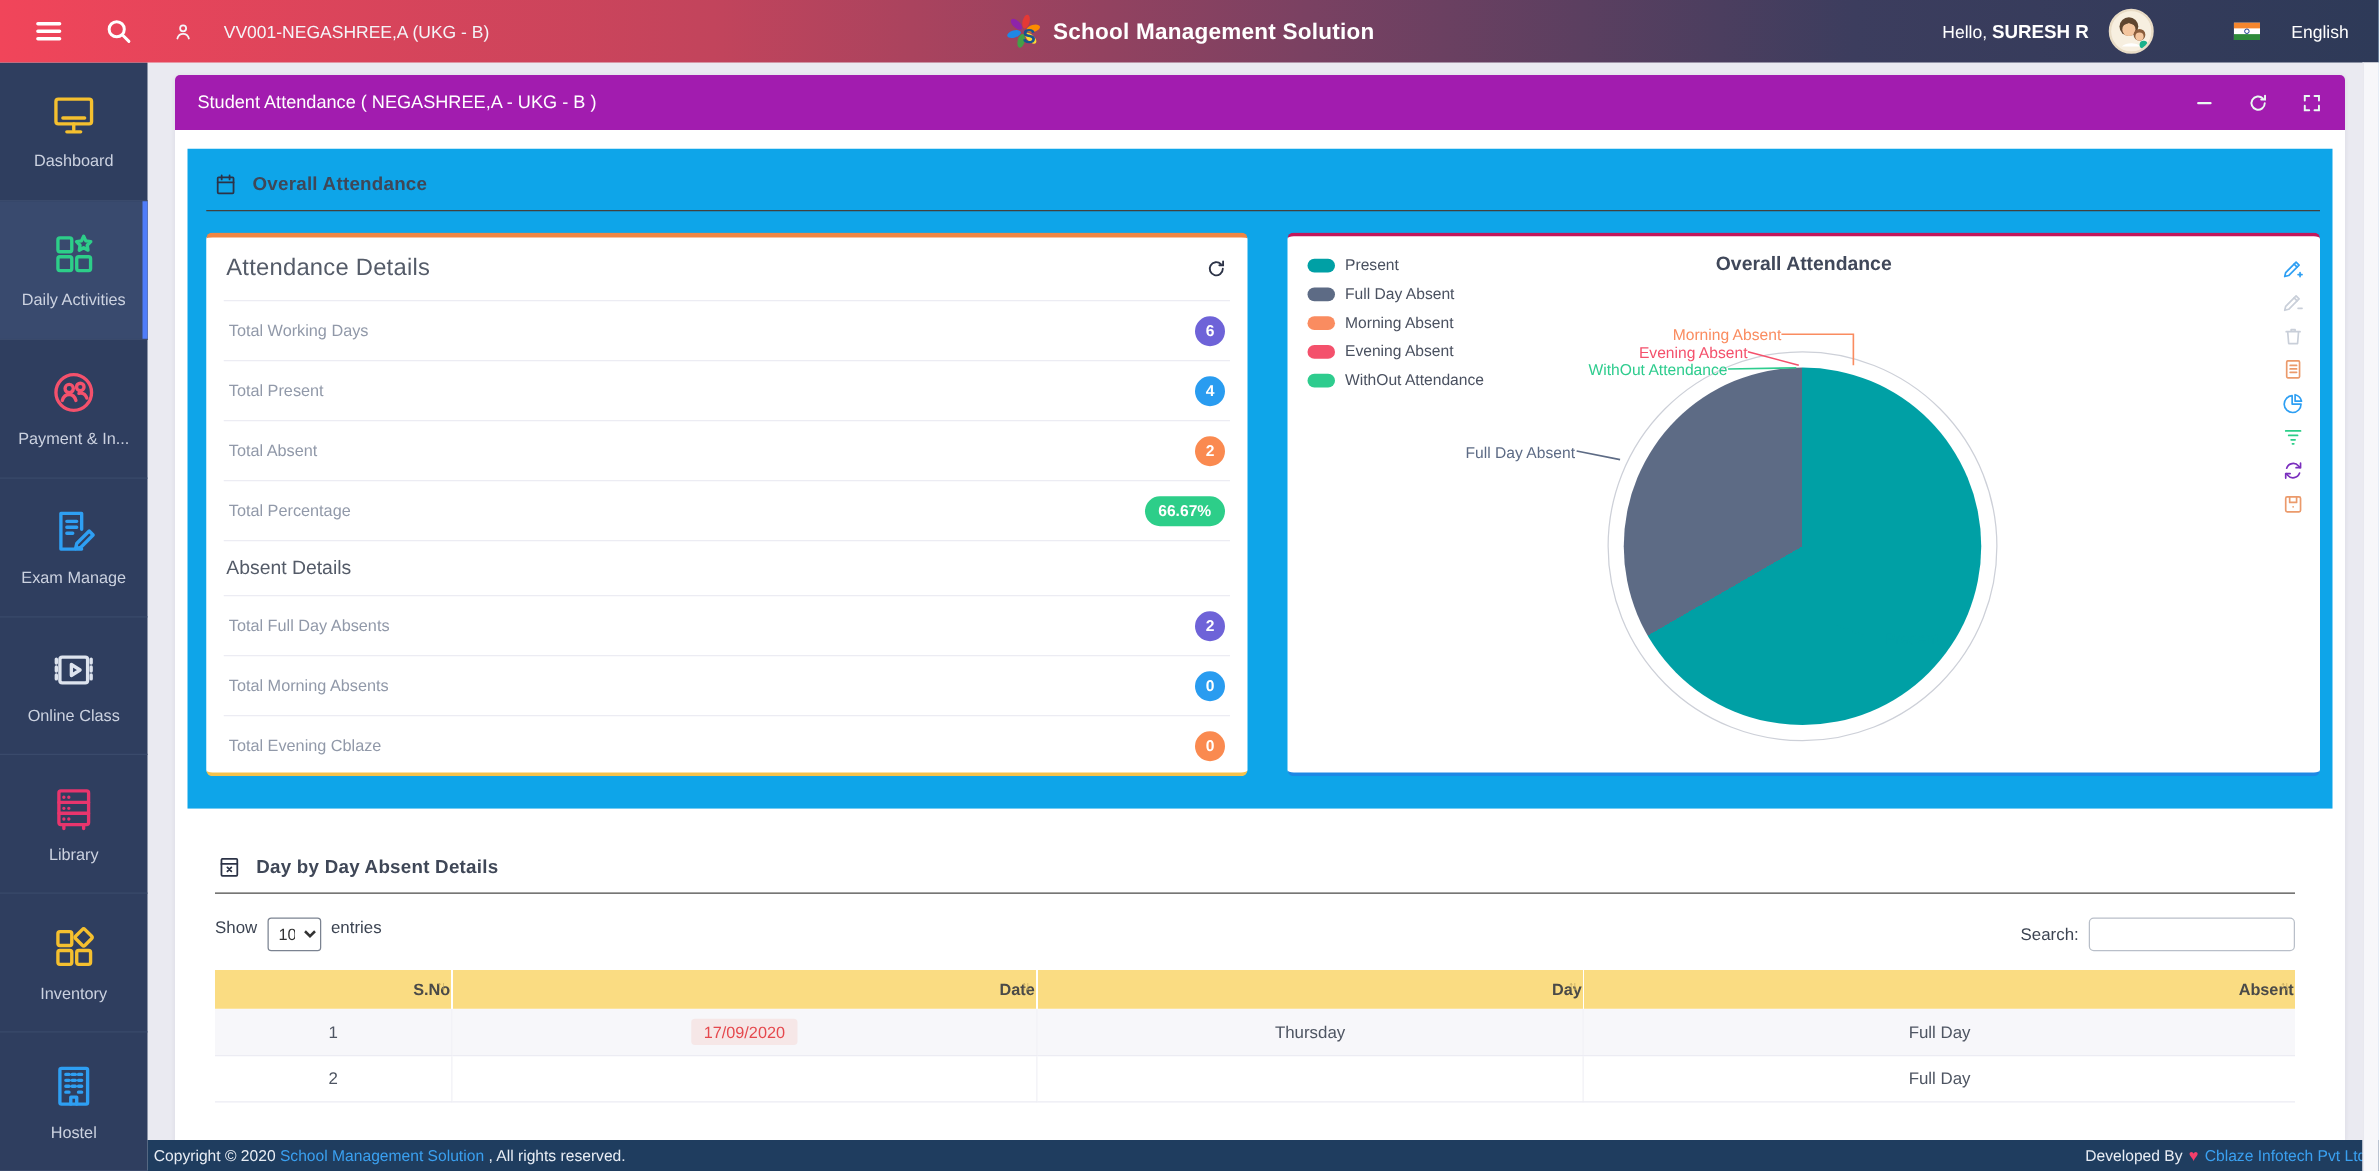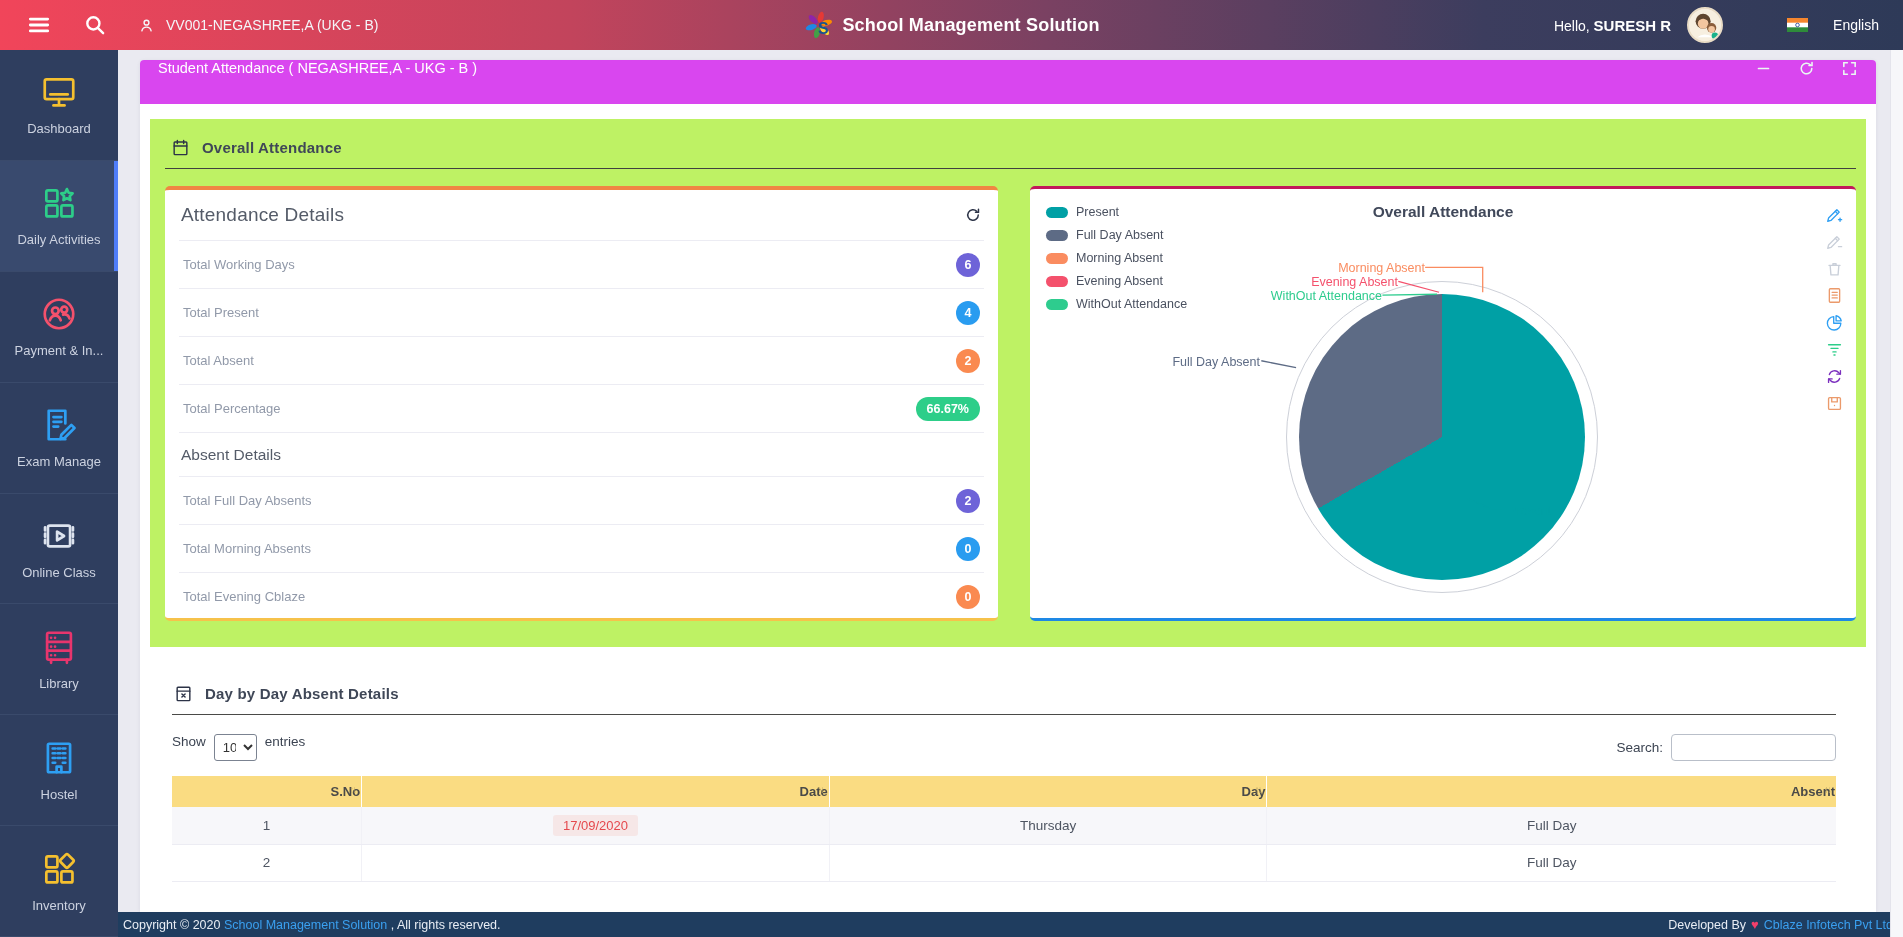--- a/index.html
+++ b/index.html
@@ -12,21 +12,21 @@
   svg { display:block; }
 
   
   .topbar {
     position:absolute; top:0; left:0; width:1903px; height:50px;
     background:linear-gradient(90deg,#f1455a 0%,#c2445c 30%,#7a4162 55%,#3c3d5e 78%,#2e3a58 100%);
     display:flex; align-items:center; color:#fff; z-index:20;
   }
   .tb-left { display:flex; align-items:center; gap:30px; padding-left:26px; }
   .tb-iconbtn { width:26px; height:26px; color:#fff; cursor:pointer; }
-  .tb-user { display:flex; align-items:center; gap:11px; font-size:14px; color:#f4f5f9; }
+  .tb-user { display:flex; align-items:center; gap:24px; font-size:14px; color:#f4f5f9; }
   .tb-center { position:absolute; left:50%; transform:translateX(-50%); display:flex; align-items:center; gap:9px; }
   .tb-title { font-size:18px; font-weight:600; letter-spacing:.2px; }
   .tb-right { margin-left:auto; display:flex; align-items:center; gap:16px; padding-right:24px; }
   .tb-hello { font-size:14px; }
   .tb-hello b { font-size:15px; }
   .avatar { width:36px; height:36px; border-radius:50%; background:#f7efe0; border:2px solid #e9dcc6; overflow:hidden; cursor:pointer; }
   .lang { display:flex; align-items:center; gap:25px; font-size:14px; cursor:pointer;padding-left:48px; }
 
   
   .sidebar {
@@ -41,31 +41,31 @@
   .side-item .s-icon { width:38px; height:38px; }
   .side-item.active { background:#394a6e; }
   .side-item.active::after { content:""; position:absolute; right:0; top:0; bottom:0; width:4px; background:#4f7df9; }
 
   
   .main { position:absolute; left:118px; top:50px; right:0; bottom:0; background:#eaeaf1; }
   .scroll-track { position:absolute; right:0; top:0; bottom:0; width:13px; background:#f7f7fa; border-left:1px solid #e4e4ec; z-index:30; }
 
   .portlet { position:absolute; left:22px; right:27px; top:10px; bottom:25px; background:#fff; border-radius:4px 4px 0 0; box-shadow:0 1px 4px rgba(40,40,70,.08); }
   .portlet-head {
-    height:44px; background:#d946ef; border-radius:4px 4px 0 0;
-    display:flex; align-items:flex-start; color:#fff; padding:0 18px; font-size:14.5px;gap:36px;
+    height:44px; background:#a21caf; border-radius:4px 4px 0 0;
+    display:flex; align-items:center; color:#fff; padding:0 18px; font-size:14.5px;gap:36px;
   }
   .ph-controls { margin-left:auto; display:flex; align-items:center; gap:26px; }
   .ph-controls .wicon { width:17px; height:17px; color:#eafaf2; cursor:pointer; }
 
   .tabbar { margin-top:21px; height:42px; background:#4254b4; display:flex; justify-content:center; }
   .tab { height:42px; display:flex; align-items:center; padding:0 16px; margin:0 18px; font-size:13px; letter-spacing:.4px; color:#99a2c6; cursor:pointer; border-bottom:3px solid transparent; font-weight:700; }
   .tab.active { color:#fff; border-bottom-color:#e8445a; }
 
-  .yellow-panel { margin:15px 10px 0 10px; background:#bef264; padding:6px 10px 26px 15px; }
+  .yellow-panel { margin:15px 10px 0 10px; background:#0ea5e9; padding:6px 10px 26px 15px; }
   .sect-head { display:flex; align-items:center; gap:12px; padding:13px 6px 11px 6px; border-bottom:1px solid #41413f; }
   .sect-head .sh-icon { width:19px; height:19px; color:#2c3347; }
   .sect-title { font-size:15px; font-weight:700; color:#3f4757; letter-spacing:.2px; }
 
   .cards { display:flex; gap:32px; margin-top:17px; }
   .att-card {
     width:833px; height:435px; background:#fff; border-radius:5px;
     border-top:4px solid #f08643; border-bottom:3px solid #f6c24b; padding:0 14px;
   }
   .att-title-row { display:flex; align-items:center; justify-content:space-between; height:50px; padding:0 2px; }
@@ -252,39 +252,39 @@
         <svg viewBox="0 0 24 24" fill="none" stroke="currentColor" stroke-width="1.7" stroke-linecap="round" stroke-linejoin="round">
           <rect x="4.5" y="3" width="15" height="17" rx="1"></rect>
           <path d="M4.5 8.8h15M4.5 14.3h15"></path>
           <path d="M7 20v2M17 20v2"></path>
           <path d="M7 6.2h.01M9.5 6.2h.01M7 11.8h.01M9.5 11.8h.01M7 17.2h.01M9.5 17.2h.01"></path>
         </svg>
       </span>
       <span class="s-label">Library</span>
     </div>
     <div class="side-item">
-      <span class="s-icon" style="color: rgb(46, 159, 243);">
-        <svg viewBox="0 0 24 24" fill="none" stroke="currentColor" stroke-width="1.7" stroke-linecap="round" stroke-linejoin="round">
-          <rect x="5" y="3" width="14" height="18" rx="0.8"></rect>
-          <path d="M10.5 21v-3.5h3V21"></path>
-          <path d="M8 6h1.6M11.2 6h1.6M14.4 6h1.6M8 9h1.6M11.2 9h1.6M14.4 9h1.6M8 12h1.6M11.2 12h1.6M14.4 12h1.6M8 15h1.6M14.4 15h1.6"></path>
-        </svg>
-      </span>
-      <span class="s-label">Hostel</span>
-    </div>
-    <div class="side-item">
       <span class="s-icon" style="color: rgb(245, 192, 47);">
         <svg viewBox="0 0 24 24" fill="none" stroke="currentColor" stroke-width="1.7" stroke-linecap="round" stroke-linejoin="round">
           <rect x="4" y="4" width="7" height="7" rx="1"></rect>
           <rect x="4" y="13.5" width="7" height="7" rx="1"></rect>
           <rect x="13.5" y="13.5" width="7" height="7" rx="1"></rect>
           <rect x="13.7" y="3.6" width="6.6" height="6.6" rx="1" transform="rotate(45 17 6.9)"></rect>
         </svg>
       </span>
       <span class="s-label">Inventory</span>
+    </div>
+    <div class="side-item">
+      <span class="s-icon" style="color: rgb(46, 159, 243);">
+        <svg viewBox="0 0 24 24" fill="none" stroke="currentColor" stroke-width="1.7" stroke-linecap="round" stroke-linejoin="round">
+          <rect x="5" y="3" width="14" height="18" rx="0.8"></rect>
+          <path d="M10.5 21v-3.5h3V21"></path>
+          <path d="M8 6h1.6M11.2 6h1.6M14.4 6h1.6M8 9h1.6M11.2 9h1.6M14.4 9h1.6M8 12h1.6M11.2 12h1.6M14.4 12h1.6M8 15h1.6M14.4 15h1.6"></path>
+        </svg>
+      </span>
+      <span class="s-label">Hostel</span>
     </div>
   </div>
 
 <div class="main">
   <div class="portlet">
 
     <div class="portlet-head">
       <span>Student Attendance ( NEGASHREE,A - UKG - B )</span>
       <span class="ph-controls">
         <span class="wicon">

